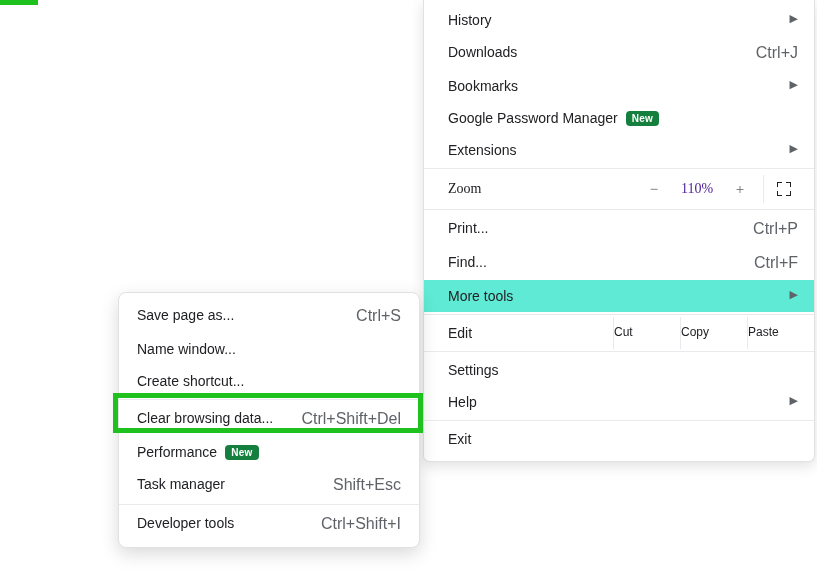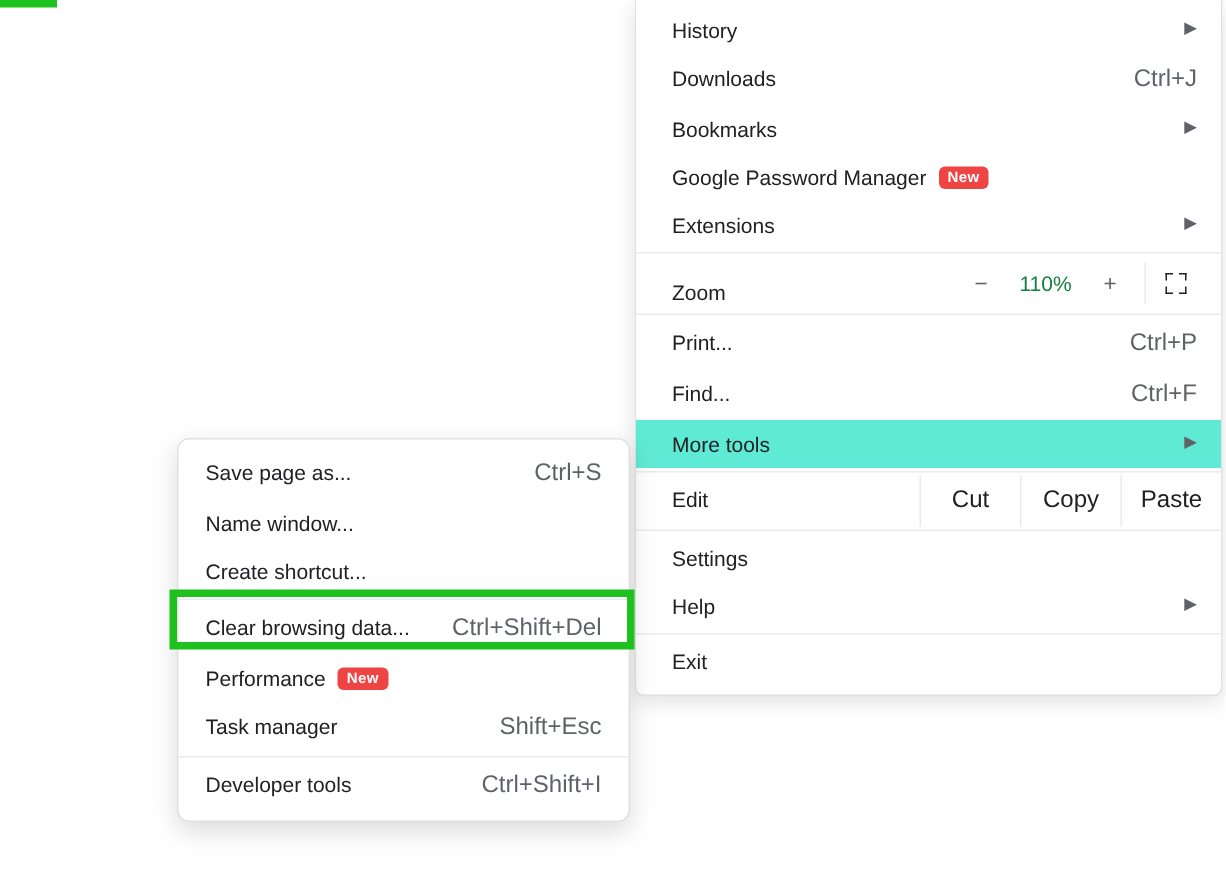--- a/index.html
+++ b/index.html
@@ -73,34 +73,35 @@
   }
 
   .sep {
     height: 1px;
     background: #e8eaed;
     margin: 2px 0;
   }
 
   .badge-new {
     display: inline-block;
-    background: #ef4444;
+    background: #15803d;
     color: #fff;
     font-size: 10px;
     font-weight: 600;
     padding: 2px 6px;
     border-radius: 4px;
     letter-spacing: 0.3px;
   }
 
   
   .zoom-row {
     display: flex;
-    align-items: flex-end;
+    align-items: center;
     padding: 4px 10px 4px 24px;
+    font-family: Liberation Serif, serif;
   }
   .zoom-row .zlabel {
     flex: 1;
   }
   .zoom-controls {
     display: flex;
     align-items: center;
     gap: 0;
   }
   .zbtn {
@@ -109,21 +110,21 @@
     display: flex;
     align-items: center;
     justify-content: center;
     font-size: 15px;
     color: #5f6368;
   }
   .zval {
     width: 52px;
     text-align: center;
     font-size: 14px;
-    color: #15803d;
+    color: #4c1d95;
   }
   .zfs {
     width: 40px;
     height: 28px;
     display: flex;
     align-items: center;
     justify-content: center;
     margin-left: 6px;
     border-left: 1px solid #e8eaed;
   }
@@ -147,24 +148,23 @@
   .edit-row {
     display: flex;
     align-items: stretch;
   }
   .edit-row .elabel {
     flex: 1;
     padding: 8px 0 8px 24px;
   }
   .edit-btn {
     width: 66px;
-    text-align: center;
     padding: 8px 0;
     border-left: 1px solid #e8eaed;
-    font-size: 16px;
+    font-size: 12px;
     color: #202124;
   }
 
   
   .sub-menu {
     position: absolute;
     top: 292px;
     left: 118px;
     width: 300px;
     background: #ffffff;

